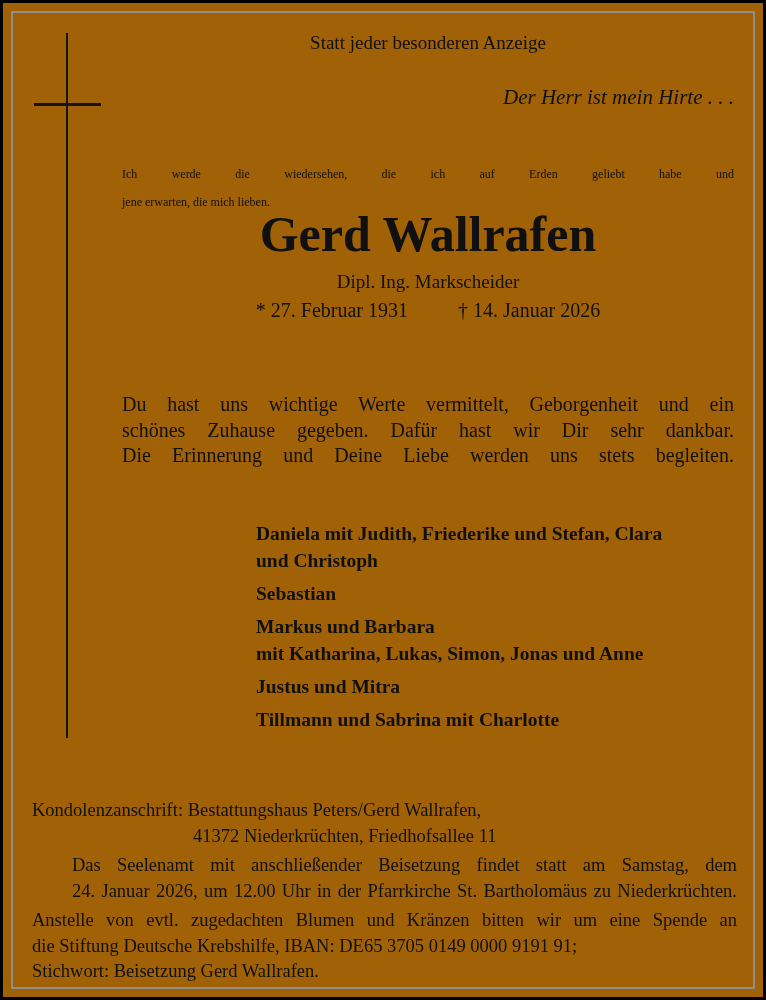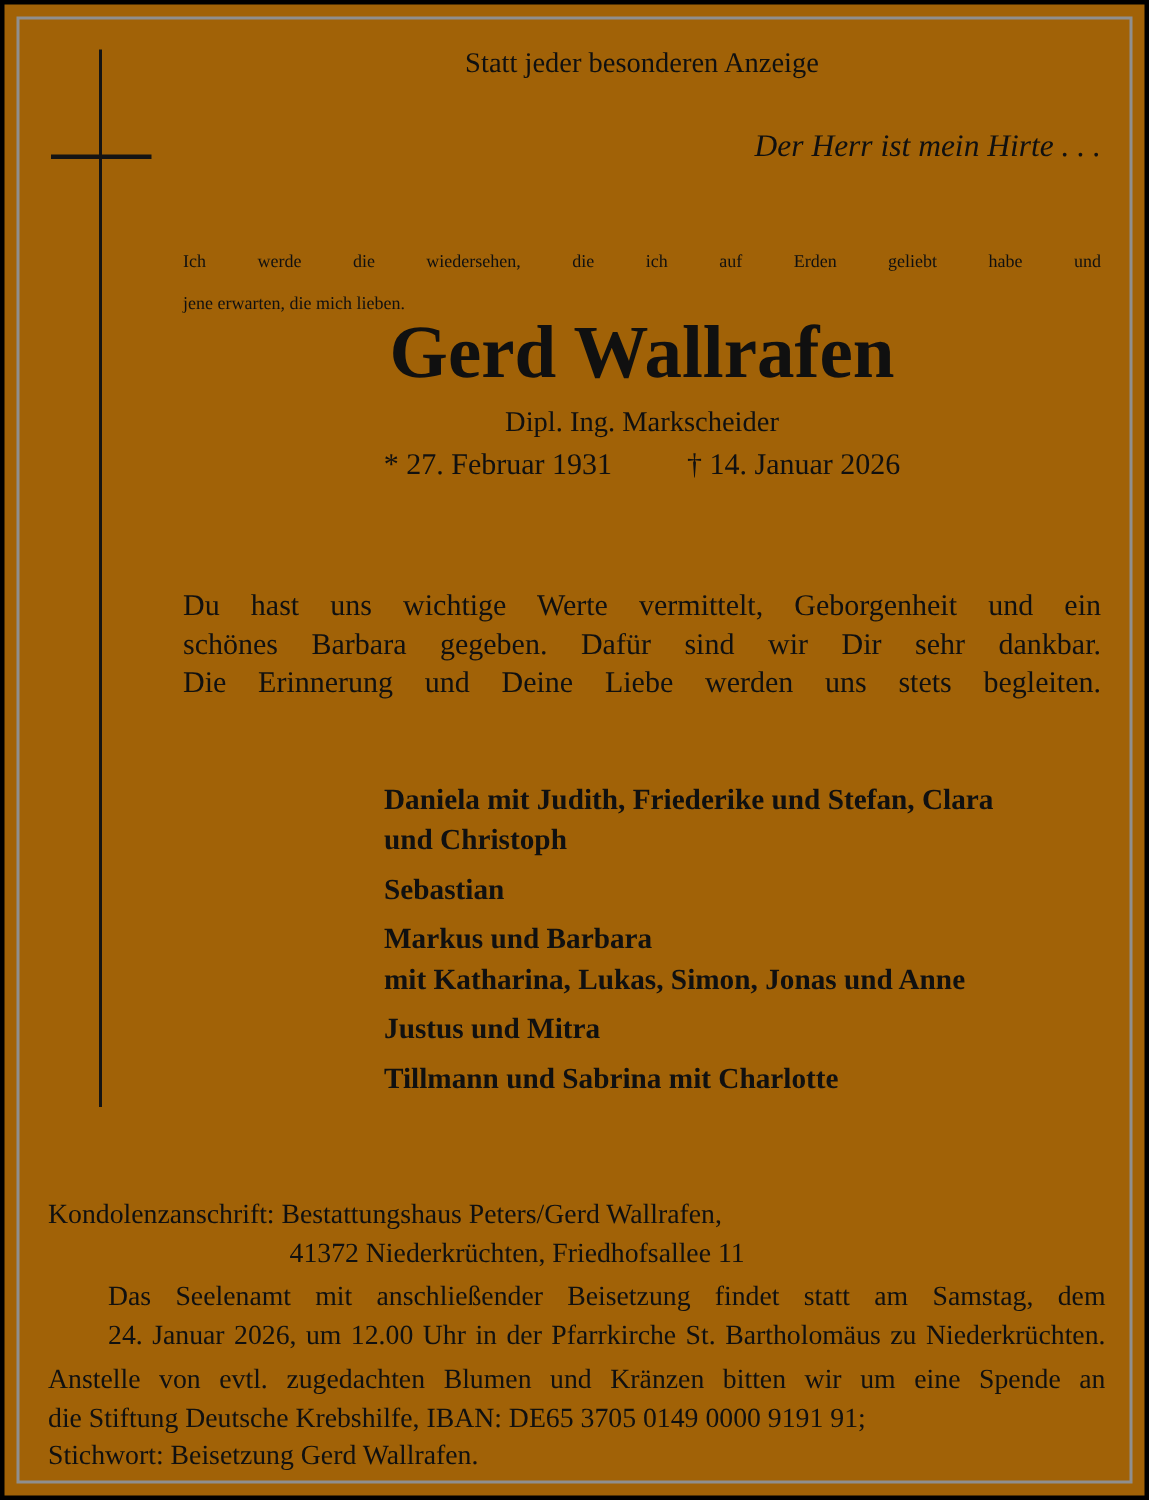--- a/index.html
+++ b/index.html
@@ -83,21 +83,21 @@
     <div class="deceased-name">Gerd Wallrafen</div>
     <div class="profession">Dipl. Ing. Markscheider</div>
 
     <div class="dates">
       <span>* 27. Februar 1931</span>
       <span>† 14. Januar 2026</span>
     </div>
 
     <div class="tribute">
       <div class="line jl">Du hast uns wichtige Werte vermittelt, Geborgenheit und ein</div>
-      <div class="line jl">schönes Barbara gegeben. Dafür sind wir Dir sehr dankbar.</div>
+      <div class="line jl">schönes Zuhause gegeben. Dafür hast wir Dir sehr dankbar.</div>
       <div class="line jl">Die Erinnerung und Deine Liebe werden uns stets begleiten.</div>
     </div>
 
     <div class="mourners">
       <div class="mourner">Daniela mit Judith, Friederike und Stefan, Clara
 und Christoph</div>
       <div class="mourner">Sebastian</div>
       <div class="mourner">Markus und Barbara
 mit Katharina, Lukas, Simon, Jonas und Anne</div>
       <div class="mourner">Justus und Mitra</div>

